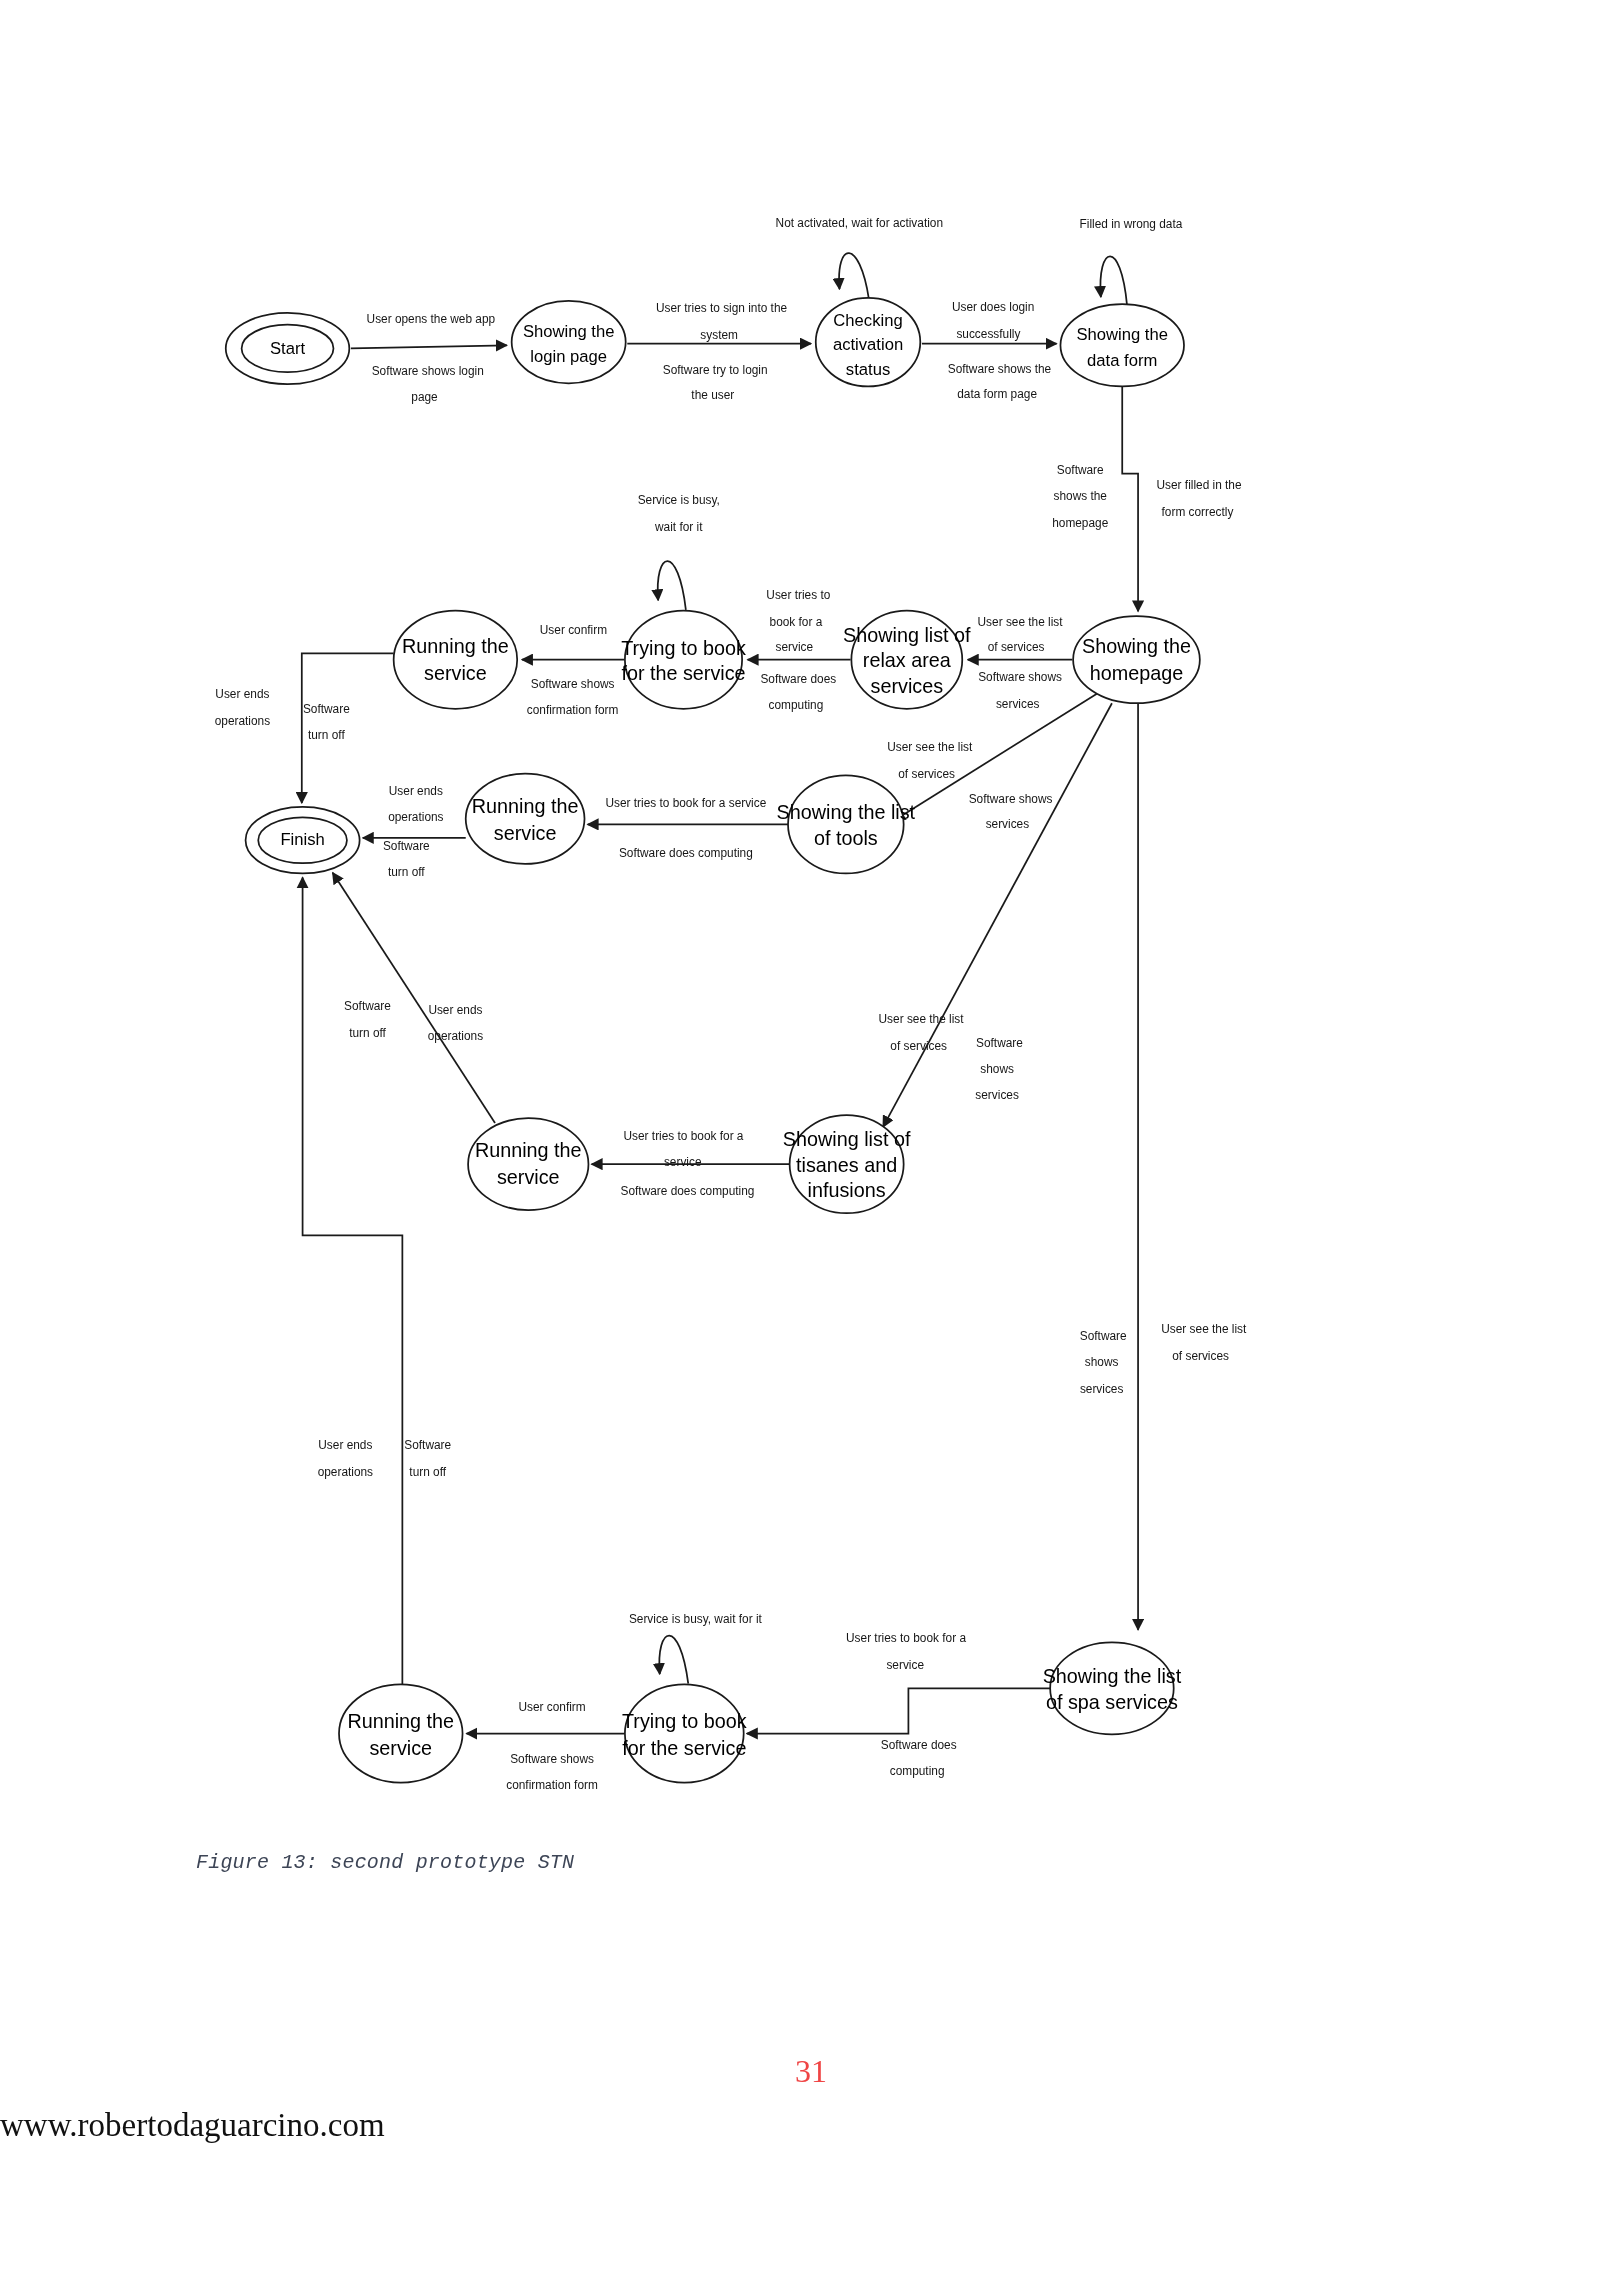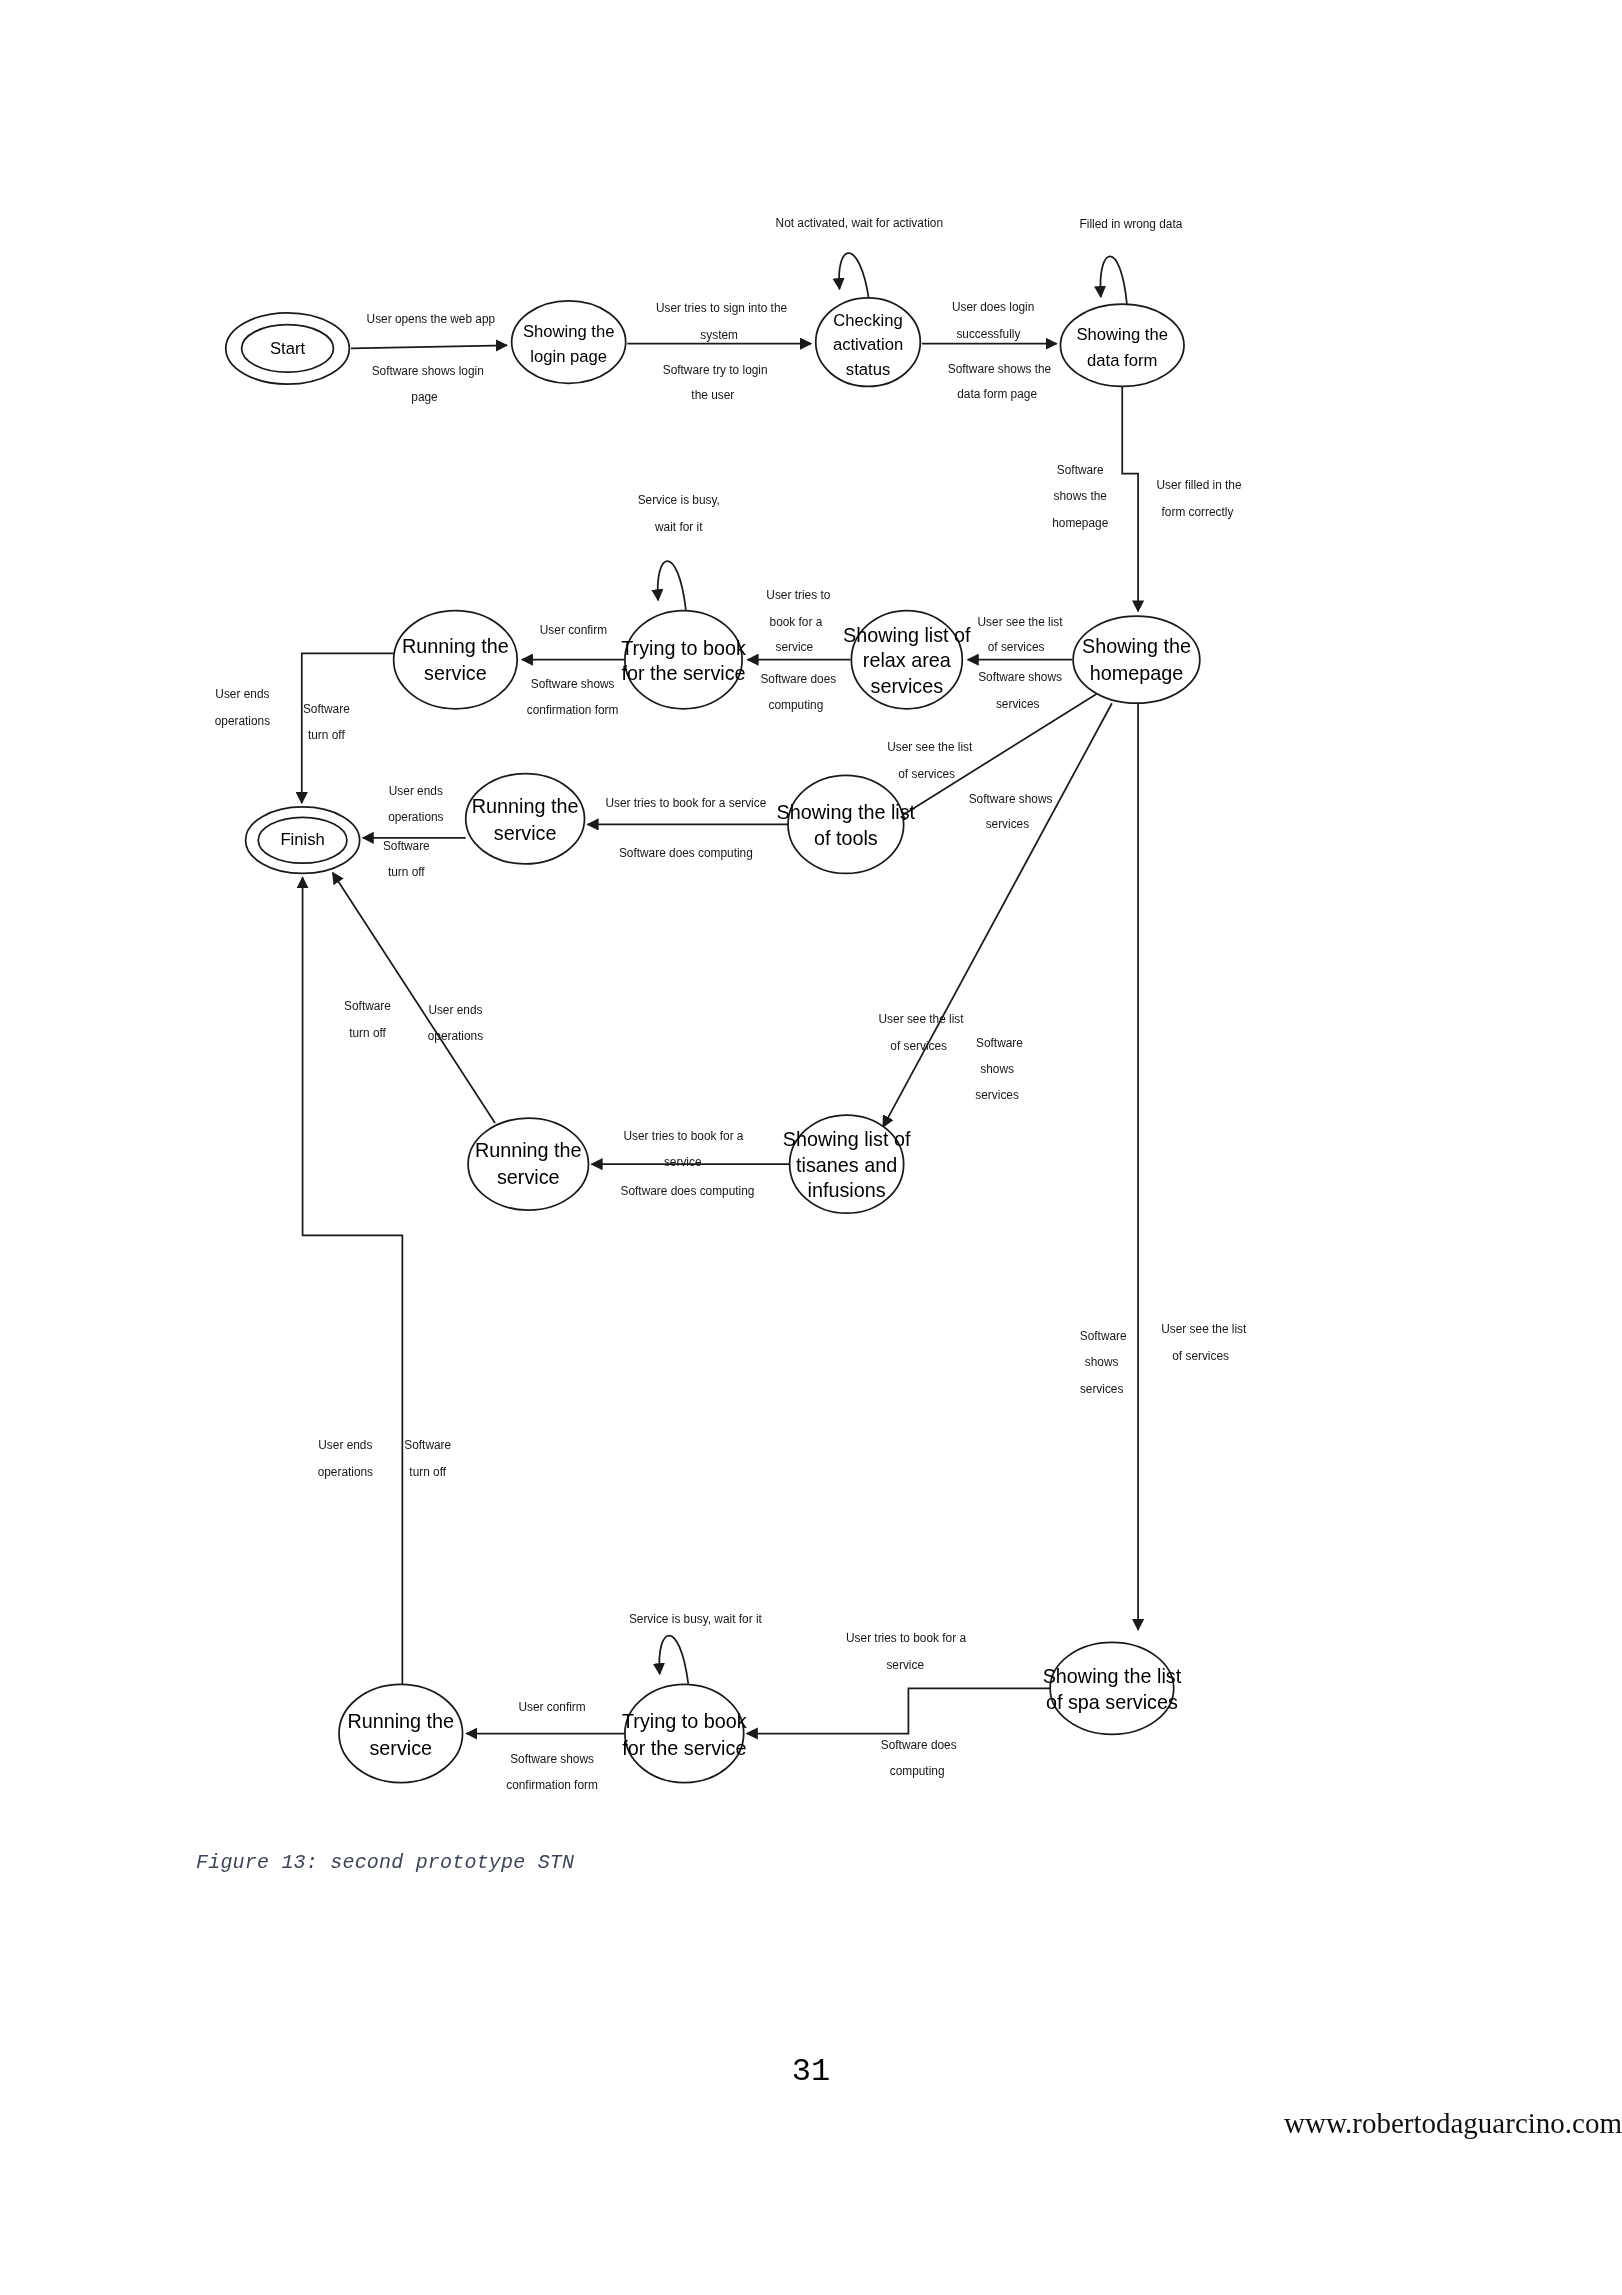--- a/index.html
+++ b/index.html
@@ -72,32 +72,32 @@
     font-size: 20px;
     color: #3d4556;
     letter-spacing: 0.2px;
   }
   .page-number {
     position: absolute;
     left: 0;
     top: 2053px;
     width: 1622px;
     text-align: center;
-    font-family: Liberation Mono, monospace;
+    font-family: Liberation Serif, serif;
     font-size: 32px;
-    color: #000000;
+    color: #ef4444;
   }
   .site-url {
     position: absolute;
     left: 0;
     top: 2107px;
     width: 1622px;
-    text-align: right;
+    text-align: left;
     font-family: "Liberation Serif", serif;
-    font-size: 29px;
+    font-size: 33px;
     color: #111111;
   }
 </style>
 </head>
 <body>
 
 <div id="page">
 
   <svg id="stn-svg" viewBox="0 0 2048 2898">
     <defs>

